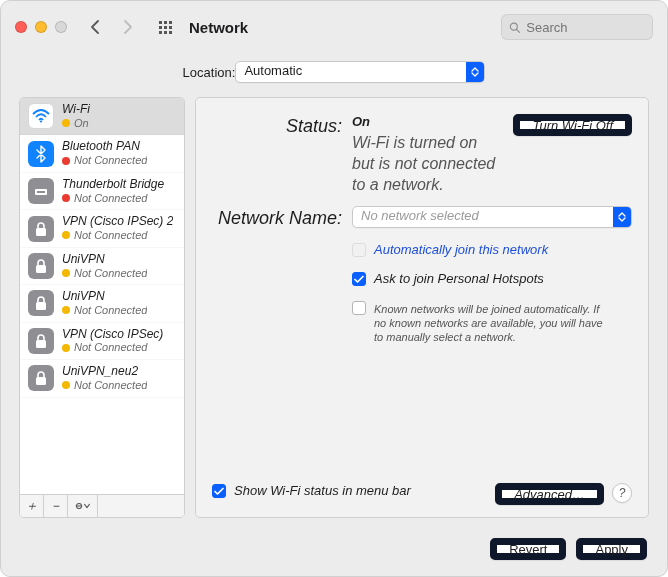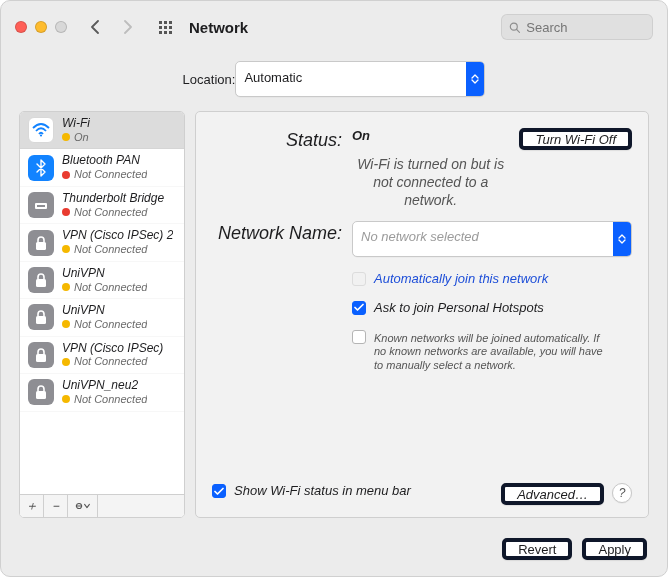--- a/index.html
+++ b/index.html
@@ -17,21 +17,21 @@
   .grid-glyph { display: grid; grid-template-columns: repeat(3,3px); grid-template-rows: repeat(3,3px); gap: 2px; }
   .grid-glyph span { background: #555; width: 3px; height: 3px; }
   .title { font-size: 15px; font-weight: 600; margin-left: 4px; }
   .spacer { flex: 1; }
   .search-wrap { display: flex; align-items: center; background: rgba(0,0,0,0.05); border: 1px solid rgba(0,0,0,0.08); border-radius: 6px; height: 26px; padding: 0 7px; gap: 6px; width: 152px; }
   .search-wrap input { border: none; outline: none; background: transparent; font-size: 13px; width: 100%; color: #444; }
   .search-wrap .mag { color: #888; }
   
   .location-row { display: flex; align-items: center; justify-content: center; gap: 0; padding: 8px 0 14px; }
   .location-row label { text-align: right; }
-  .macselect { position: relative; background: #fff; border: 1px solid #c9c9c9; border-radius: 5px; height: 36px; display: flex; align-items: center; padding: 0 22px 4px 8px; font-size: 13px; box-shadow: 0 0.5px 0 rgba(0,0,0,0.05); }
+  .macselect { position: relative; background: #fff; border: 1px solid #c9c9c9; border-radius: 5px; height: 22px; display: flex; align-items: center; padding: 0 22px 4px 8px; font-size: 13px; box-shadow: 0 0.5px 0 rgba(0,0,0,0.05); }
   .macselect .arrows { position: absolute; right: 0; top: 0; bottom: 0; width: 18px; background: #0a60ff; border-radius: 0 4px 4px 0; display: flex; flex-direction: column; align-items: center; justify-content: center; gap:0px; }
   .macselect .arrows svg { display:block; }
   
   .main { flex: 1; display: flex; padding: 0 18px 10px 18px; gap: 10px; font-style: italic; }
   .sidebar { width: 166px; display: flex; flex-direction: column; border: 1px solid #cfcfcf; border-radius: 5px; background: #fff; overflow: hidden; }
   .service-list { flex: 1; overflow-y: auto; }
   .service { display: flex; align-items: center; gap: 8px; padding: 5px 8px; border-bottom: 1px solid rgba(0,0,0,0.03); }
   .service.selected { background: #dcdcdc; }
   .svc-icon { width: 26px; height: 26px; border-radius: 6px; display: flex; align-items: center; justify-content: center; flex-shrink: 0; }
   .svc-icon svg { display:block; }
@@ -44,22 +44,22 @@
   .sidebar-footer { display: flex; border-top: 1px solid #cfcfcf; background: #f4f4f4; }
   .sidebar-footer .fbtn { width: 24px; height: 22px; display:flex; align-items:center; justify-content:center; border-right: 1px solid #cfcfcf; font-size: 13px; color: #555; cursor:default; }
   .sidebar-footer .fbtn:last-of-type { flex: 0; }
   .sidebar-footer .fbtn.wide { width: 30px; }
   
   .detail { flex: 1; border: 1px solid #cfcfcf; border-radius: 5px; background: rgba(255,255,255,0.35); padding: 16px 16px 12px 16px; display: flex; flex-direction: column; }
   .row { display: flex; gap: 10px; margin-bottom: 10px; align-items: flex-start; }
   .row .label { width: 130px; text-align: right; font-size: 18px; padding-top: 2px; }
   .row .value { flex: 1; }
   .status-on { font-weight: 600; }
-  .status-desc { font-size: 14px; color: #555; margin-top: 12px; max-width: 220px; line-height: 1.3; text-align: center; }
-  .push-btn { background: #fff; border: 4px solid #0f172a; border-radius: 5px; padding: 2px 12px; font-size: 13px; box-shadow: 0 0.5px 1px rgba(0,0,0,0.08); cursor: default; height: 22px; display:inline-flex; align-items:center; }
+  .status-desc { font-size: 16px; color: #555; margin-top: 4px; max-width: 220px; line-height: 1.3; }
+  .push-btn { background: #fff; border: 7px solid #0f172a; border-radius: 5px; padding: 2px 12px; font-size: 13px; box-shadow: 0 0.5px 1px rgba(0,0,0,0.08); cursor: default; height: 22px; display:inline-flex; align-items:center; }
   .cb-row { display: flex; align-items: flex-start; gap: 8px; margin-top: 8px; }
   .cb-row.disabled { color: #1d4ed8; }
   .cb-box { width: 14px; height: 14px; border-radius: 3px; border: 1px solid #b5b5b5; background: #fff; display:flex; align-items:center; justify-content:center; flex-shrink:0; margin-top:1px;}
   .cb-box.checked { background: #0a60ff; border-color: #0a60ff; }
   .cb-box.checked svg { display:block; }
   .cb-box.disabled { background: #f1f1f1; border-color:#dcdcdc; }
   .cb-desc { font-size: 11px; color: #555; margin-top: 3px; max-width: 230px; line-height: 1.25; }
   .detail-footer { margin-top: auto; display: flex; align-items: flex-start; gap: 8px; }
   .help-btn { width: 20px; height: 20px; border-radius: 50%; border: 1px solid #c8c8c8; background:#fff; font-size: 12px; display:flex; align-items:center; justify-content:center; color:#555; box-shadow: 0 0.5px 1px rgba(0,0,0,0.08);}
   

